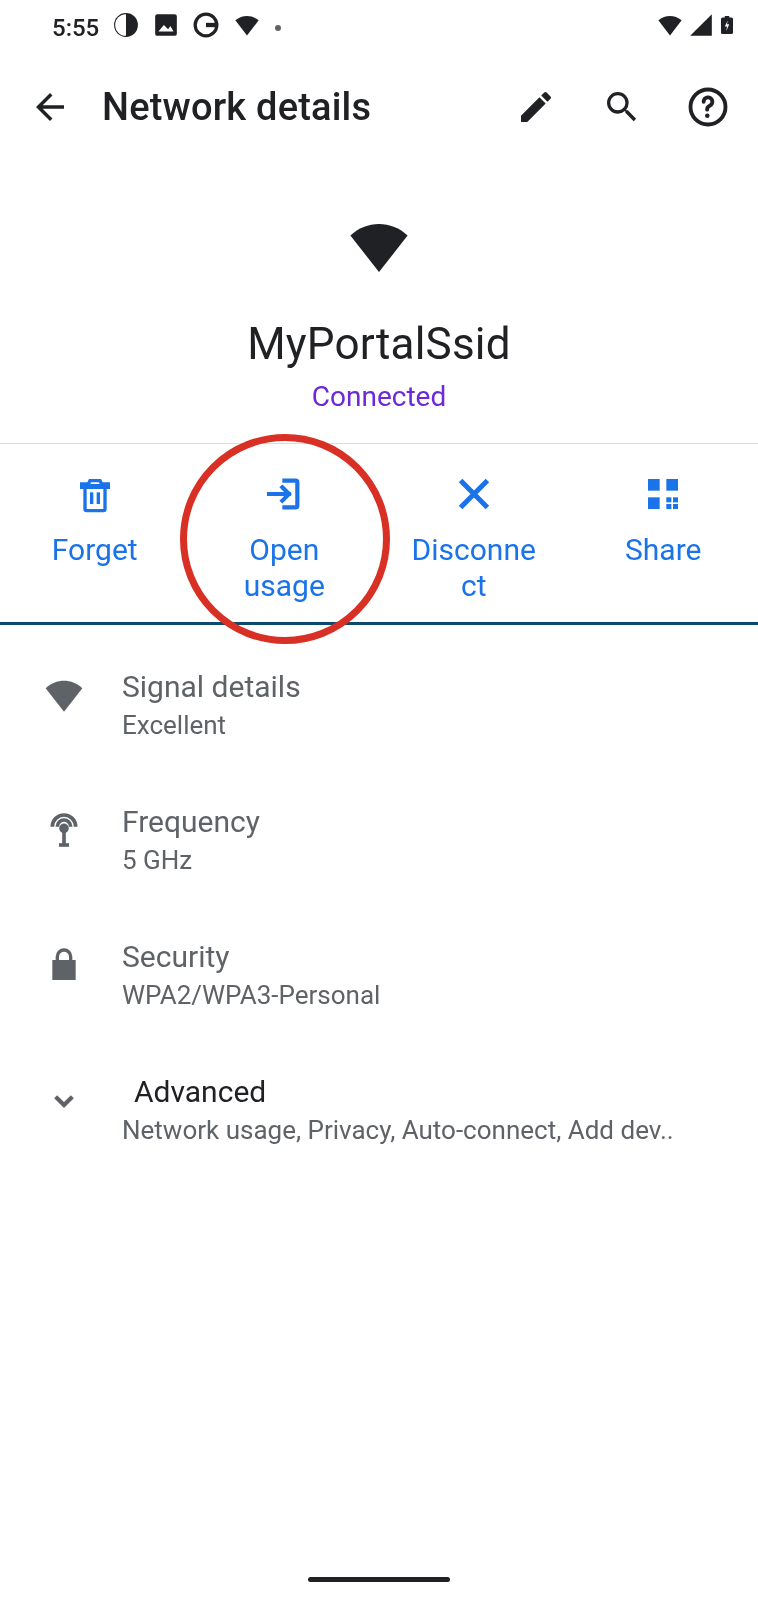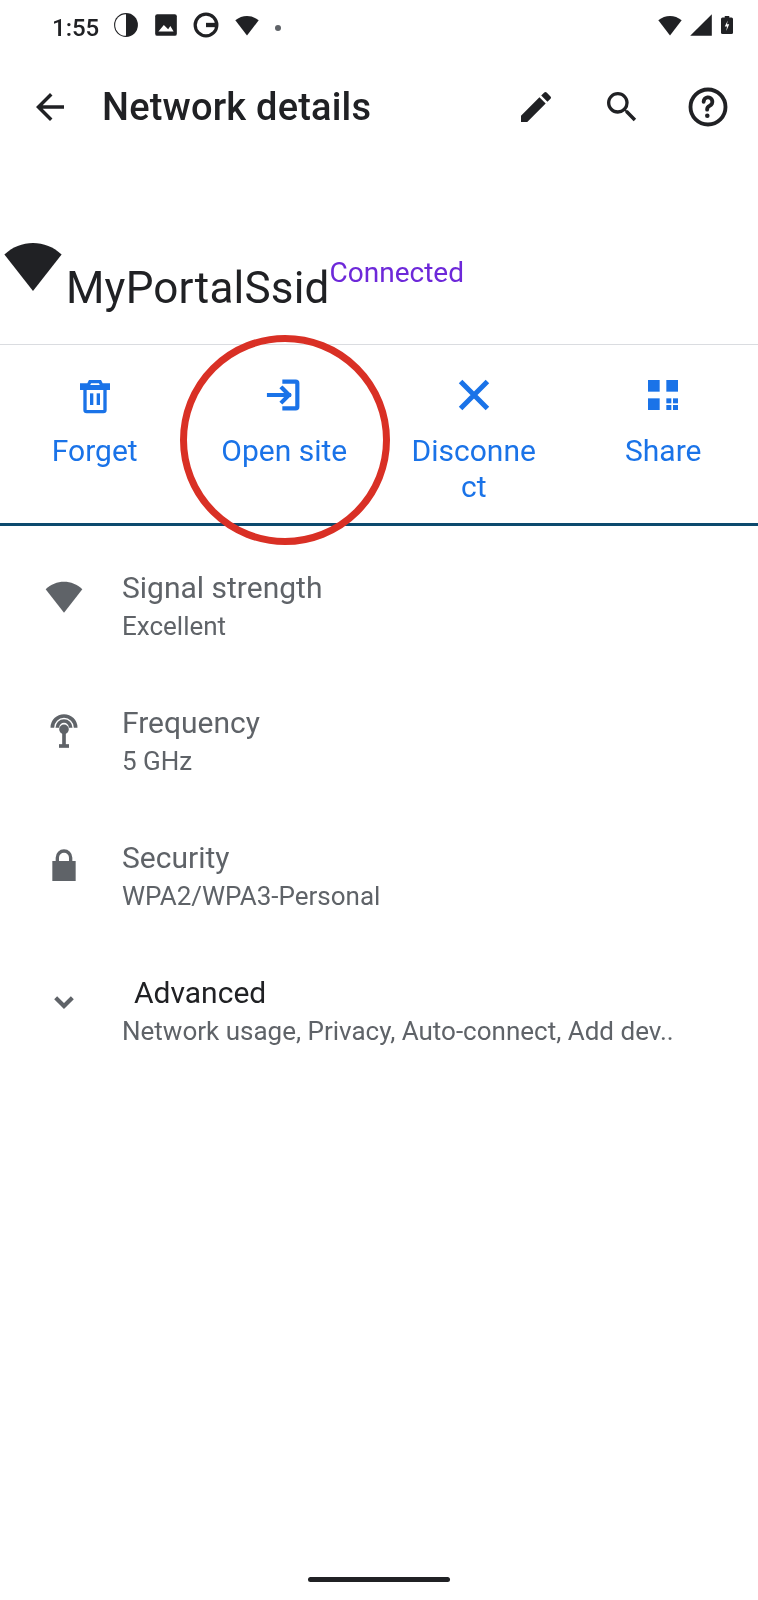--- a/index.html
+++ b/index.html
@@ -64,21 +64,21 @@
       letter-spacing: 0.2px;
     }
     .app-bar-actions {
       display:flex;
       gap: 18px;
       align-items:center;
     }
 
     .entity-header {
       display:flex;
-      flex-direction:row;
+      flex-direction:column;
       align-items:center;
       padding-top: 62px;
       padding-bottom: 30px;
     }
     .entity-wifi-icon svg { width: 66px; height: 52px; }
     .entity-title {
       font-size: 44px;
       font-weight: 400;
       margin-top: 42px;
       letter-spacing: 0.2px;
@@ -165,21 +165,21 @@
       height: 5px;
       background:#202124;
       border-radius:3px;
     }
   </style>
 </head>
 <body>
 
 <div class="status-bar">
   <div class="status-left">
-    <span>1:55</span>
+    <span>5:55</span>
     <span>
       <svg viewBox="0 0 24 24" width="26" height="26">
           <circle cx="12" cy="12" r="11" fill="#202124"></circle>
           <path d="M12 2 A10 10 0 0 0 12 22 Z" fill="#fff"></path>
         </svg>
     </span>
     <span>
       <svg viewBox="0 0 24 24" width="26" height="26">
           <rect x="2" y="2" width="20" height="20" rx="2" fill="#202124"></rect>
           <path d="M5 18 L10 12 L14 16 L16 13 L19 18 Z" fill="#fff"></path>
@@ -268,21 +268,21 @@
     </span>
     <span class="action-label">Forget</span>
   </div>
   <div class="action-btn">
     <span>
       <svg viewBox="0 0 24 24">
           <path d="M11 4h8a1 1 0 0 1 1 1v14a1 1 0 0 1-1 1h-8" fill="none" stroke="#1a73e8" stroke-width="2.5"></path>
           <path d="M3 12h12M11 8l4 4-4 4" fill="none" stroke="#1a73e8" stroke-width="2.5" stroke-linecap="square"></path>
         </svg>
     </span>
-    <span class="action-label">Open site</span>
+    <span class="action-label">Open usage</span>
   </div>
   <div class="action-btn">
     <span>
       <svg viewBox="0 0 24 24">
           <path d="M5 5l14 14M19 5L5 19" stroke="#1a73e8" stroke-width="3" stroke-linecap="square"></path>
         </svg>
     </span>
     <span class="action-label">Disconnect</span>
   </div>
   <div class="action-btn">
@@ -305,21 +305,21 @@
 
 <div class="detail-list">
 
   <div class="detail-item">
     <div class="detail-icon">
       <svg viewBox="0 0 24 20">
           <path d="M12 20 L1 6 C7 0 17 0 23 6 Z" fill="#5f6368"></path>
         </svg>
     </div>
     <div class="detail-text">
-      <div class="detail-title">Signal strength</div>
+      <div class="detail-title">Signal details</div>
       <div class="detail-value">Excellent</div>
     </div>
   </div>
 
   <div class="detail-item">
     <div class="detail-icon">
       <svg viewBox="0 0 24 24" fill="none" stroke="#5f6368" stroke-width="2.2">
           <path d="M5 10a7 7 0 0 1 14 0"></path>
           <path d="M8 10a4 4 0 0 1 8 0"></path>
           <circle cx="12" cy="11" r="1.8" fill="#5f6368"></circle>

